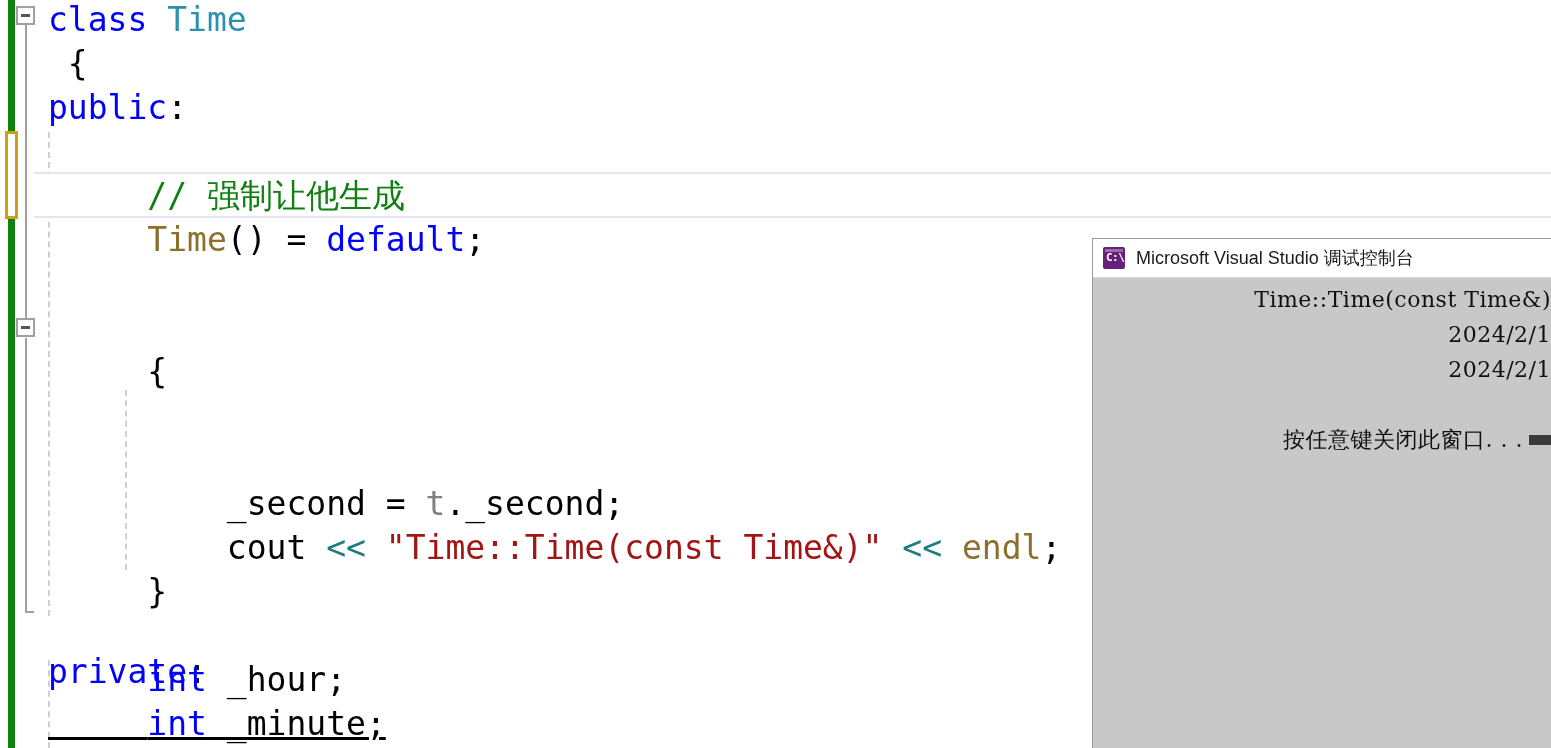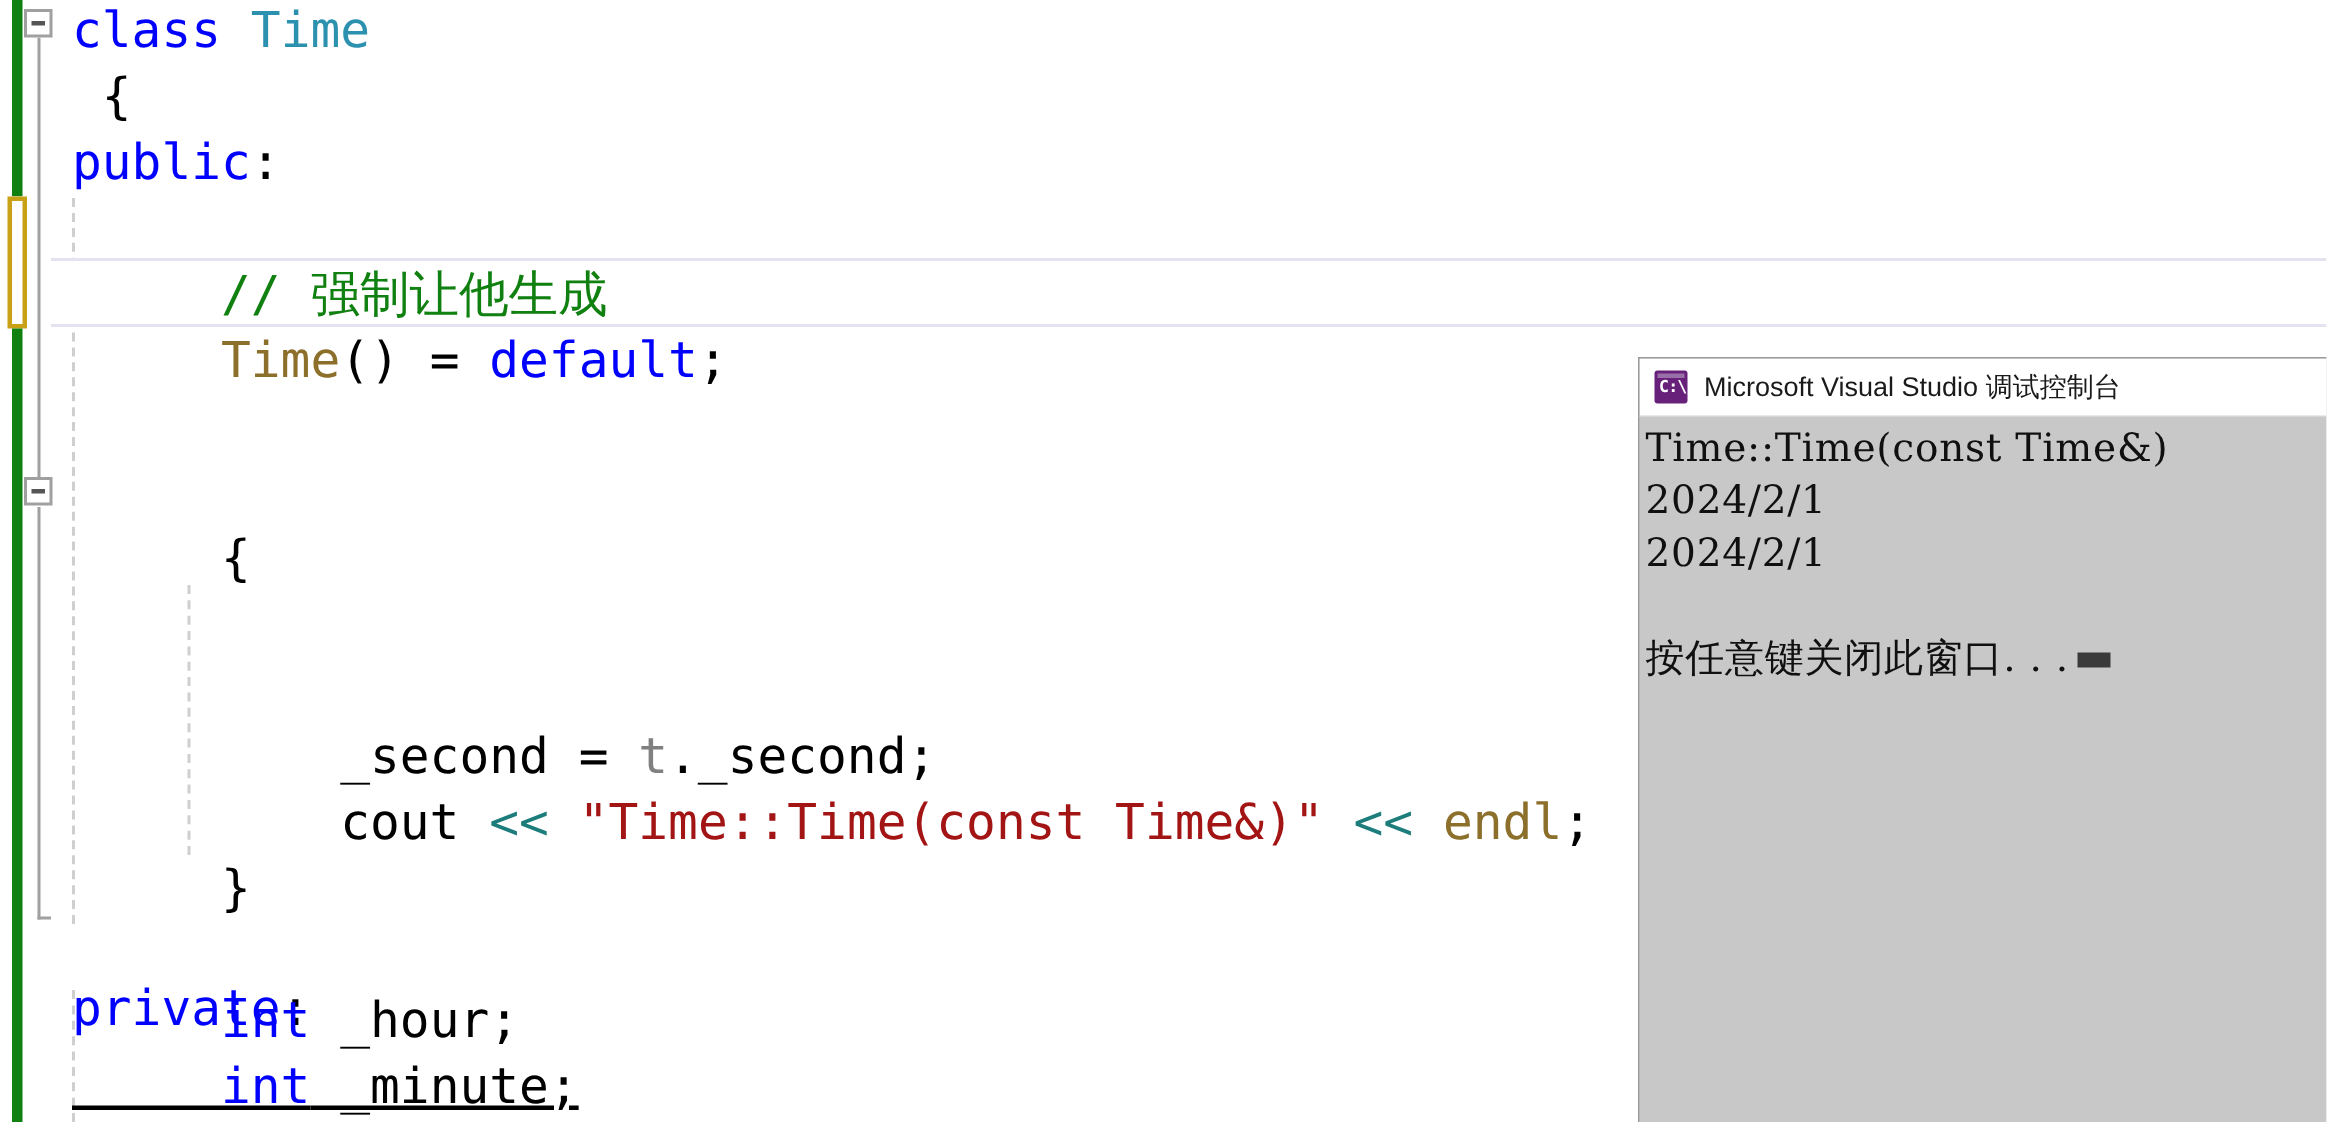--- a/index.html
+++ b/index.html
@@ -179,25 +179,26 @@
   .console-body {
     position: relative;
     height: 471px;
     background: #c8c8c8;
     padding: 4px 0 0 4px;
     box-sizing: border-box;
     overflow: hidden;
   }
   .console-line {
     font-family: "DejaVu Serif", serif;
-    font-size: 26px;
+    font-size: 22px;
     line-height: 35px;
     color: #101010;
     white-space: pre;
     letter-spacing: 0.5px;
+    text-align: right;
   }
   .console-line.blank { color: transparent; }
   .console-cursor {
     display: inline-block;
     width: 22px;
     height: 10px;
     background: #3a3a3a;
     vertical-align: baseline;
     margin-left: 6px;
     margin-bottom: 2px;

